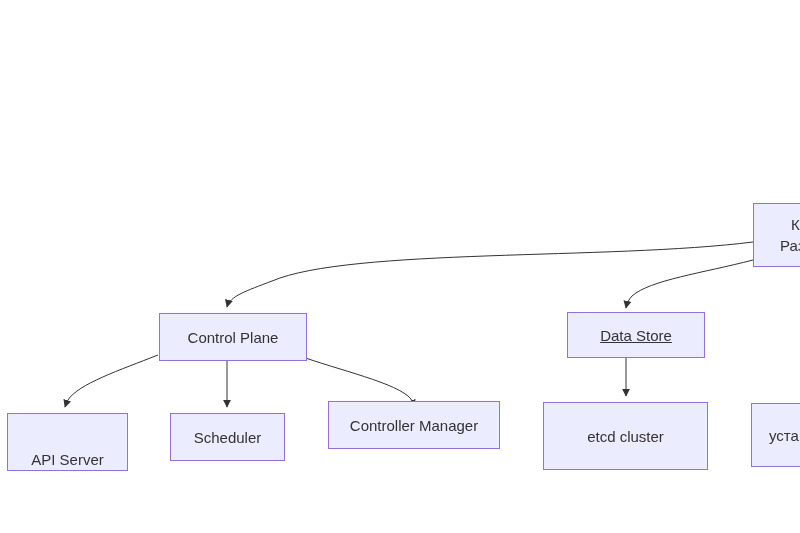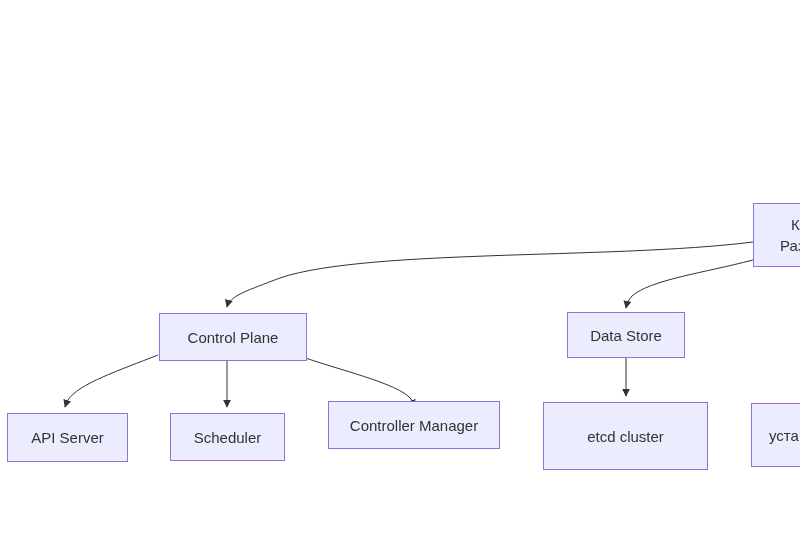--- a/index.html
+++ b/index.html
@@ -41,22 +41,22 @@
   .node.left-align {
     align-items: flex-start;
     text-align: left;
   }
   .nline { display: block; }
   
   #n-root        { left: 753px; top: 203px; width: 220px; height: 64px; }
   #n-root .l1    { padding-left: 37px; }
   #n-root .l2    { padding-left: 26px; }
   #n-cp          { left: 159px; top: 313px; width: 148px; height: 48px; }
-  #n-ds          { left: 567px; top: 312px; width: 118px; height: 46px; }
-  #n-api         { left: 7px;   top: 413px; width: 121px; height: 49px; }
+  #n-ds          { left: 567px; top: 312px; width: 138px; height: 46px; text-decoration: underline; }
+  #n-api         { left: 7px;   top: 413px; width: 121px; height: 58px; justify-content: flex-end; }
   #n-sched       { left: 170px; top: 413px; width: 115px; height: 48px; }
   #n-ctrl        { left: 328px; top: 401px; width: 172px; height: 48px; align-items: center; }
   #n-etcd        { left: 543px; top: 402px; width: 165px; height: 68px; }
   #n-right       { left: 751px; top: 403px; width: 220px; height: 64px; }
   #n-right .l2   { padding-left: 17px; }
 </style>
 </head>
 <body>
 
 <div class="stage">

